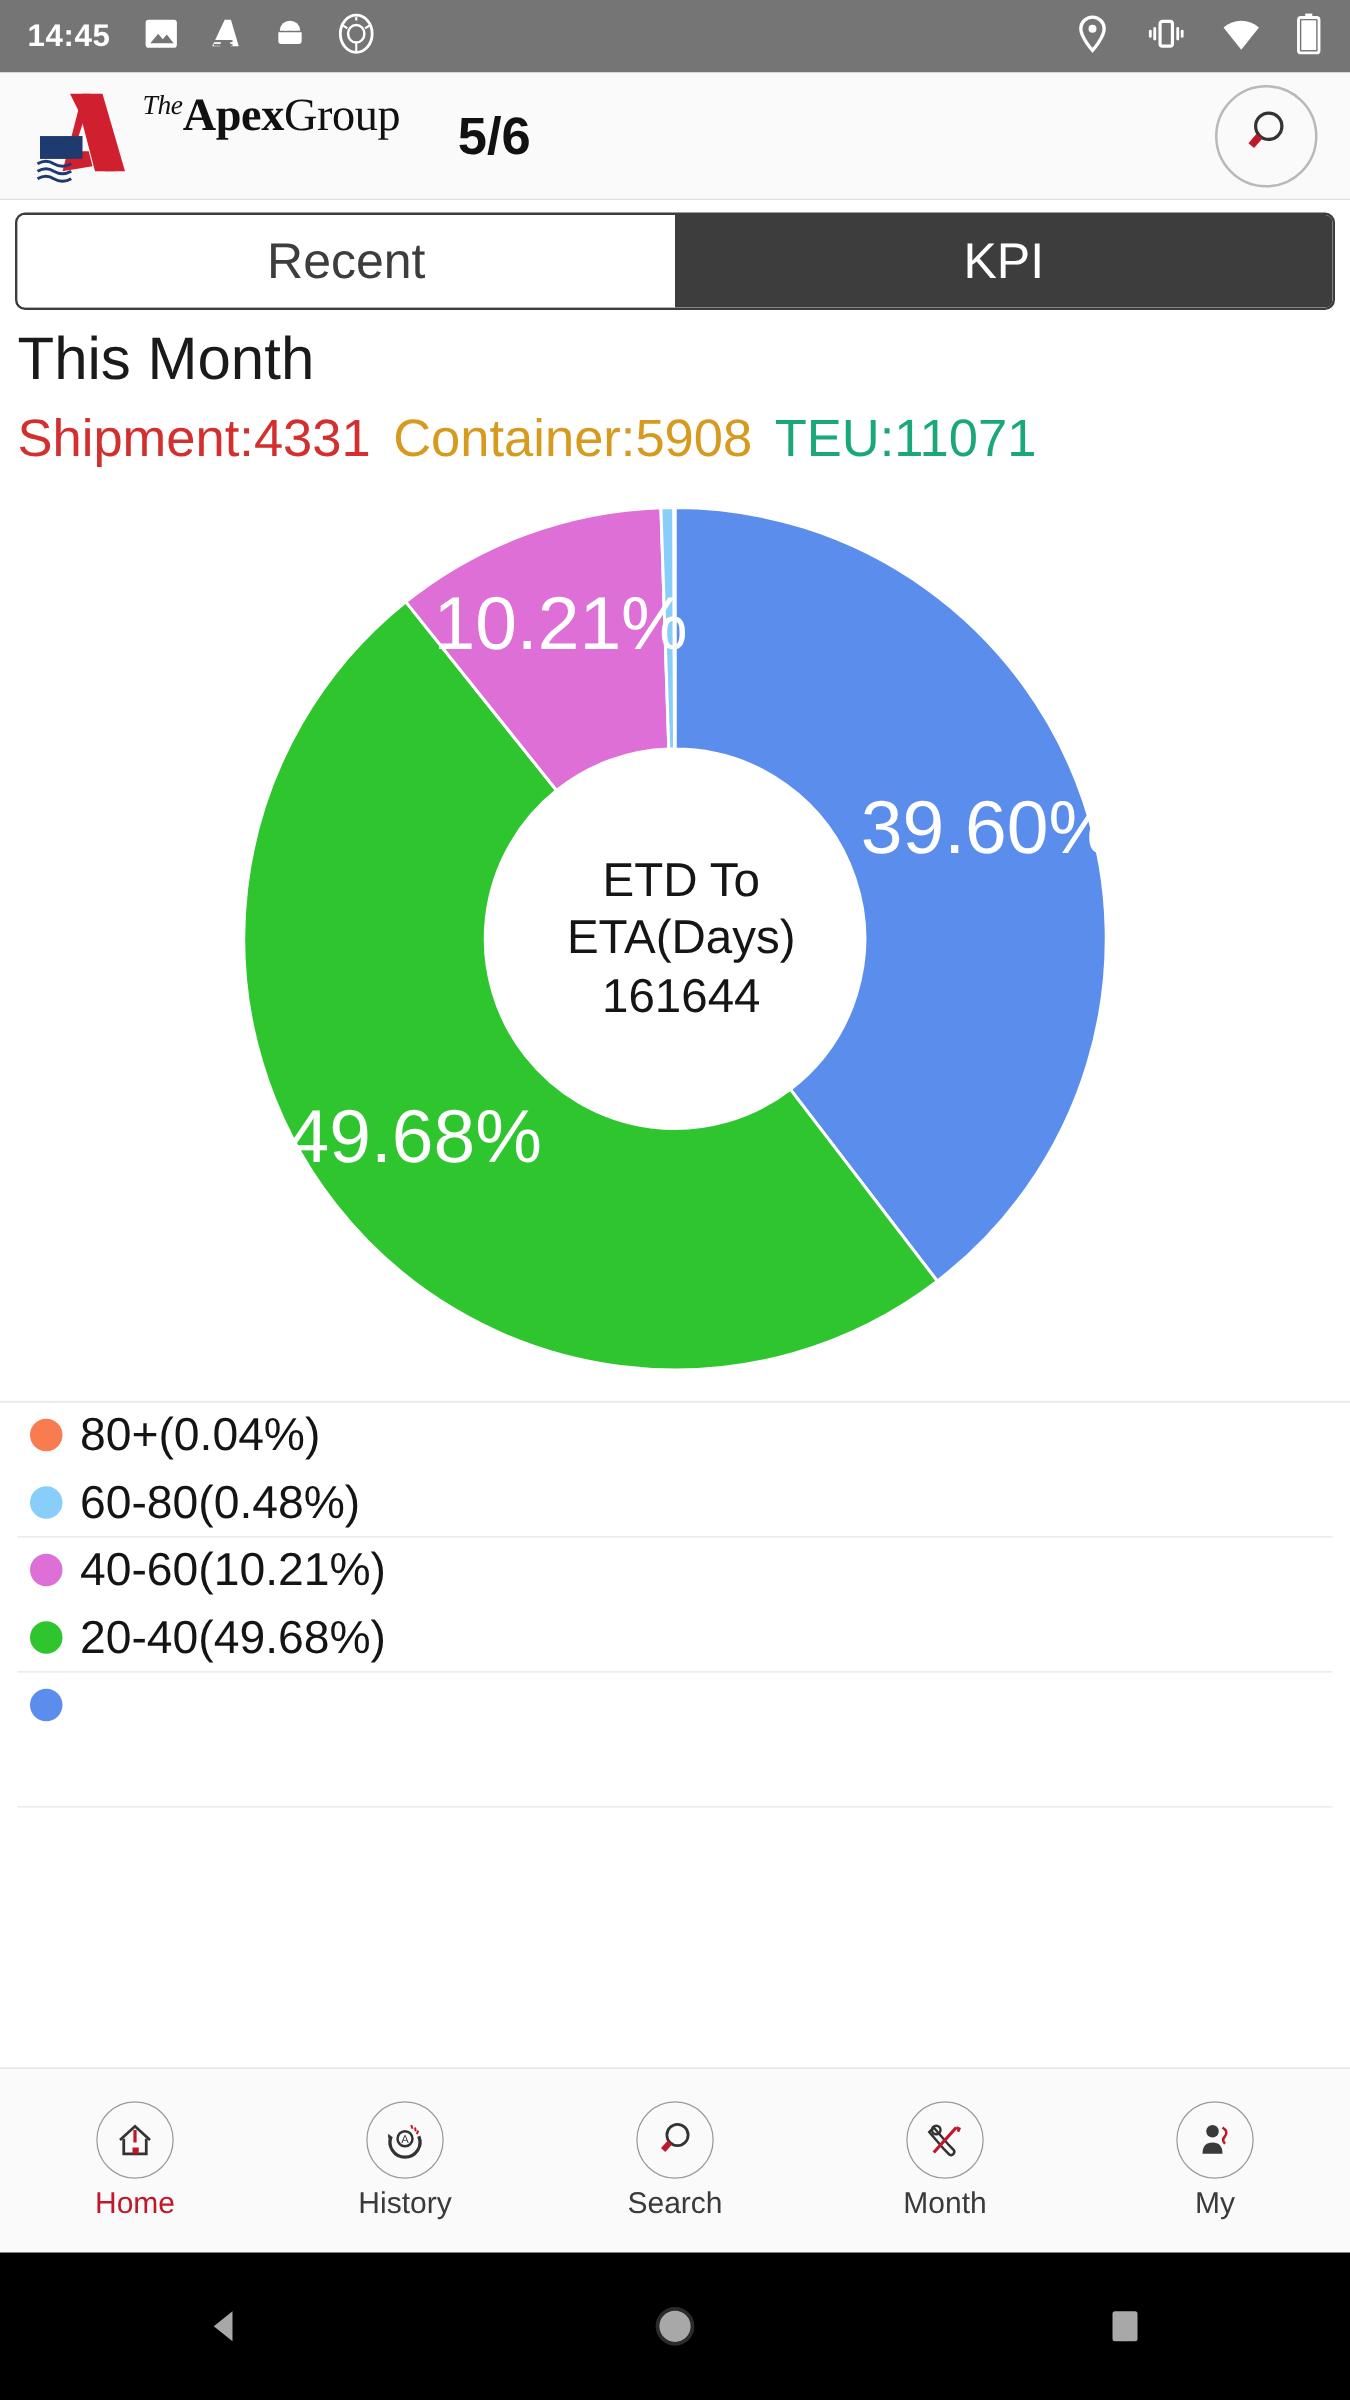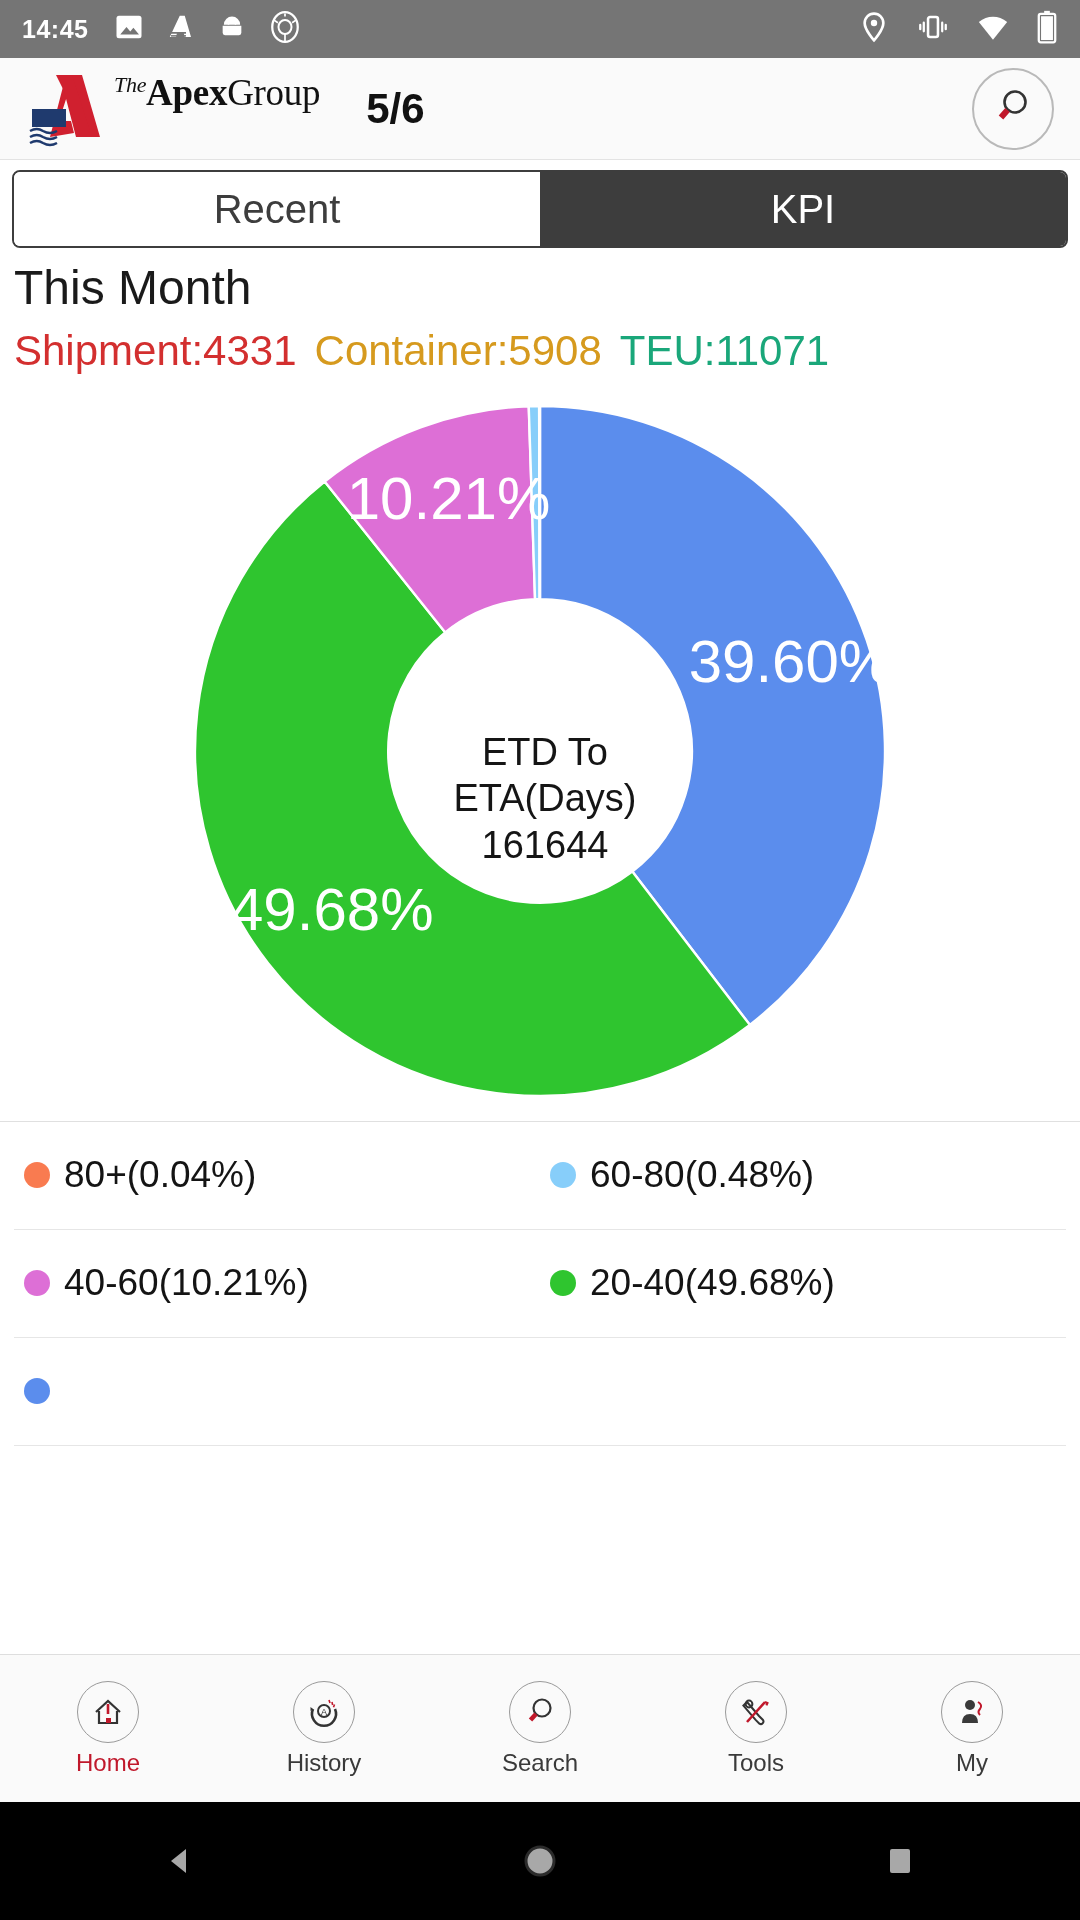--- a/index.html
+++ b/index.html
@@ -65,29 +65,29 @@
     flex:0 0 auto; height:740px; position:relative;
     display:flex; align-items:center; justify-content:center;
     border-bottom:1px solid #e0e0e0;
   }
   .donut-box { position:relative; width:690px; height:690px; }
   .donut-box svg { display:block; width:690px; height:690px; }
   .donut-center {
     position:absolute; left:10px; right:0; top:50%; transform:translateY(-50%);
     text-align:center; font-size:38px; color:#151515; line-height:1.22;
     pointer-events:none;
-    margin-top:48px;
   }
   .slice-label { fill:#ffffff; font-size:30px; font-family:"Liberation Sans", sans-serif; }
 
   
   .legend { flex:1 1 auto; padding:0 14px; }
   .legend-row {
     display:flex; height:108px;
     border-bottom:1px solid #e6e6e6;
+    flex-direction:column;
   }
   .legend-cell { flex:1 1 50%; display:flex; align-items:center; gap:14px; padding-left:10px; }
   .legend-cell.empty { visibility:hidden; }
   .legend-dot { width:26px; height:26px; border-radius:50%; flex:0 0 26px; }
   .legend-text { font-size:37px; color:#141414; white-space:nowrap; }
 
   
   .bottomnav {
     flex:0 0 148px; height:148px; background:#fafafa;
     border-top:1px solid #dedede;
@@ -314,21 +314,21 @@
 
     <div class="nav-item">
       <div class="nav-ico-wrap">
         <svg width="40" height="40" viewBox="0 0 40 40">
           <path d="M11 10 l12 14 4 4 a2.6 2.6 0 0 1 -3.6 3.6 l-4 -4 -12 -14 z" fill="none" stroke="#333" stroke-width="2"></path>
           <circle cx="13" cy="12" r="3.4" fill="none" stroke="#333" stroke-width="2"></circle>
           <path d="M29 10 L11 30" stroke="#c0182b" stroke-width="2.6"></path>
           <path d="M29 10 l2.4 1 -1 2.4" fill="none" stroke="#c0182b" stroke-width="2.2"></path>
         </svg>
       </div>
-      <div class="nav-label">Tools</div>
+      <div class="nav-label">Month</div>
     </div>
 
     <div class="nav-item">
       <div class="nav-ico-wrap">
         <svg width="40" height="40" viewBox="0 0 40 40">
           <circle cx="18" cy="13" r="5" fill="#3a3a3a"></circle>
           <path d="M10 31 q0 -9 8 -9 q8 0 8 9 z" fill="#3a3a3a"></path>
           <path d="M26 10 q5 3 2 7 q-3 3 0 6" fill="none" stroke="#c0182b" stroke-width="2"></path>
         </svg>
       </div>

